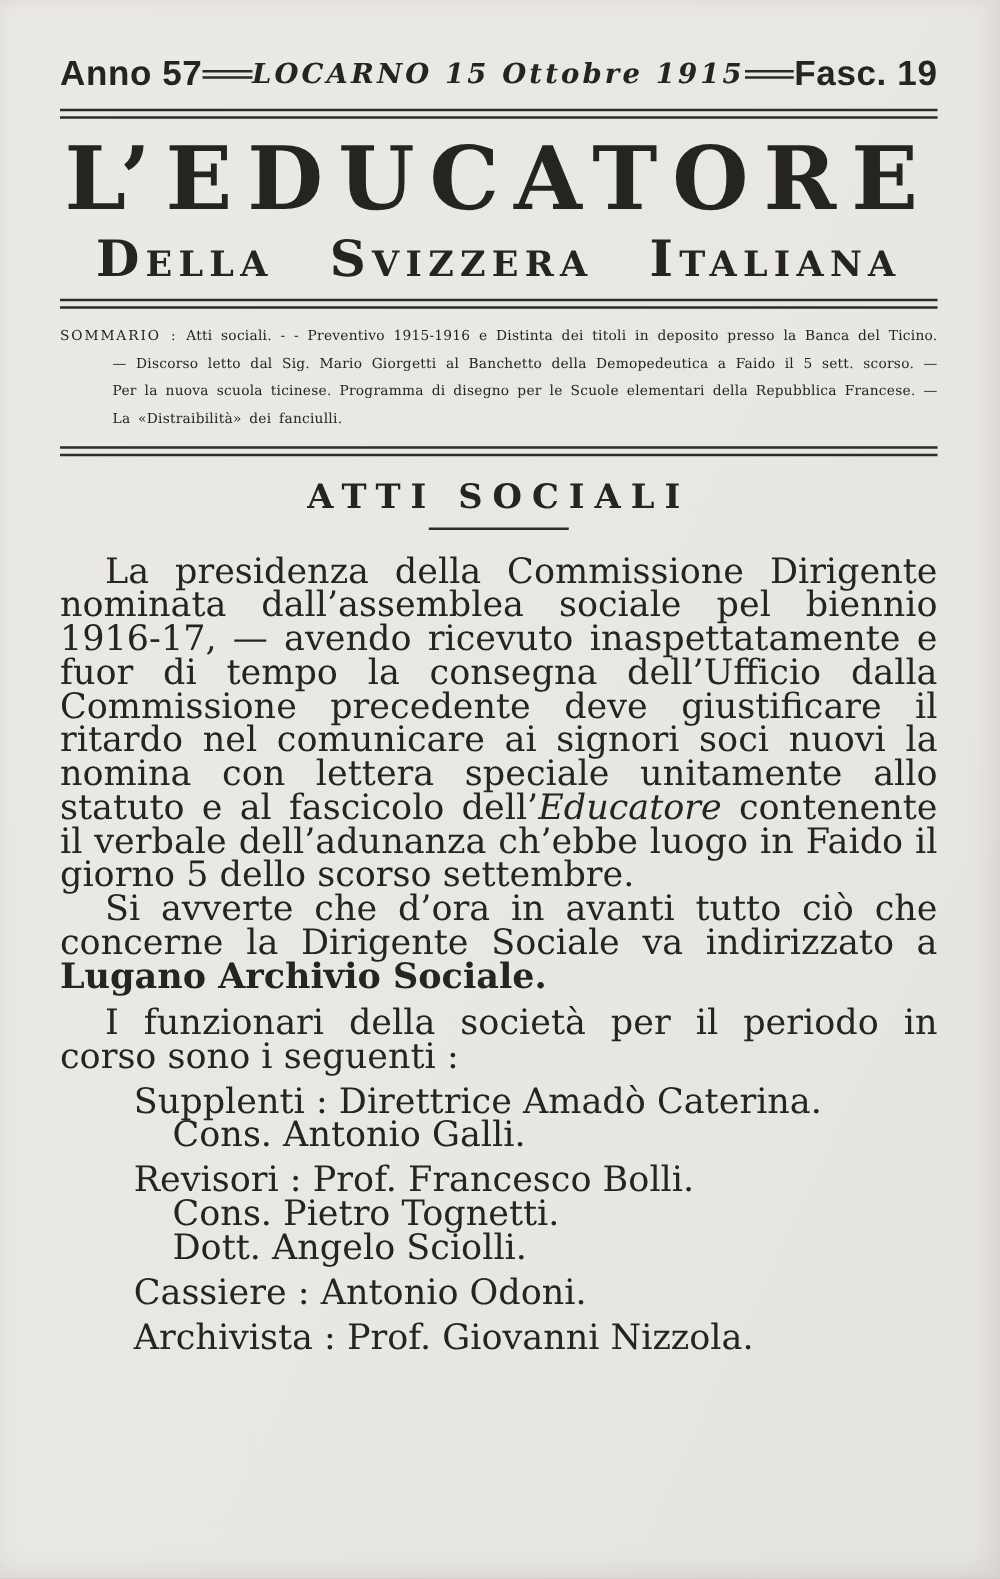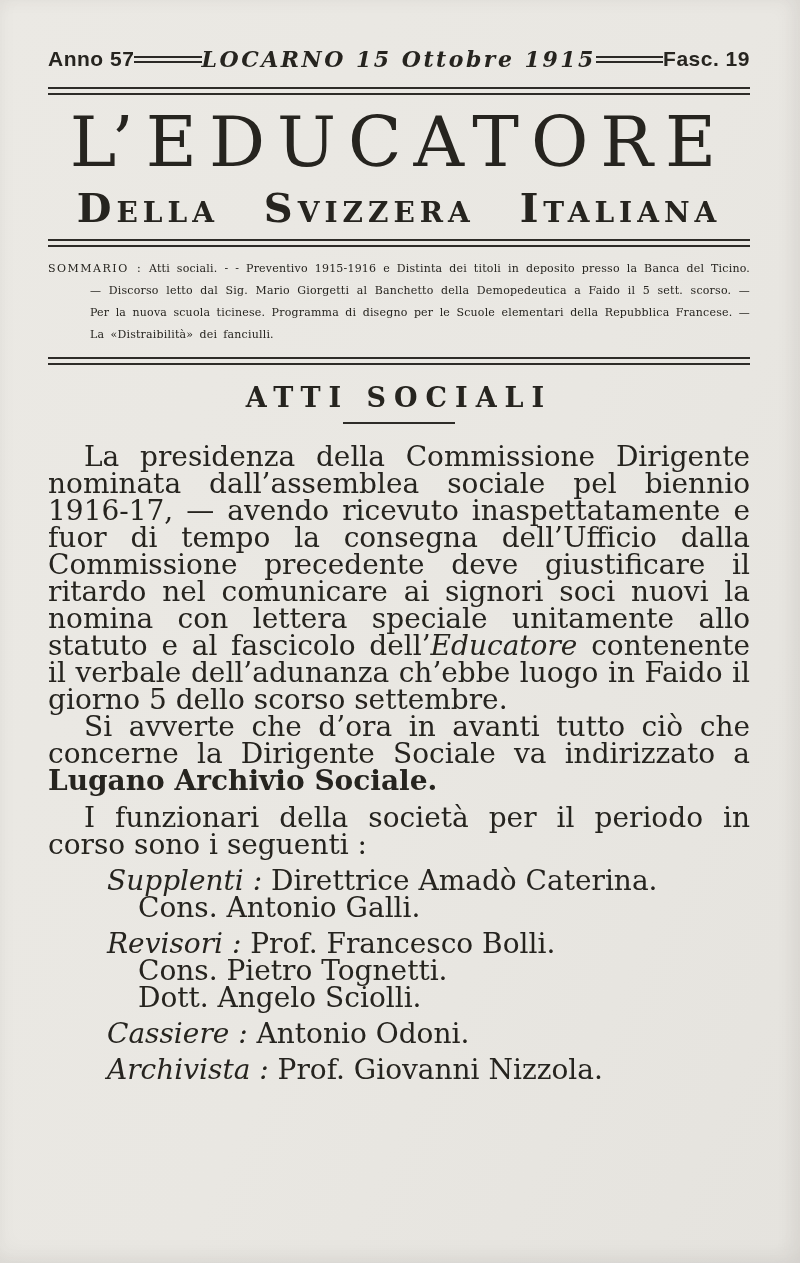--- a/index.html
+++ b/index.html
@@ -16,42 +16,42 @@
     box-shadow: inset -8px 0 18px rgba(60,55,45,0.06), inset 0 -10px 20px rgba(60,55,45,0.04);
   }
 
   
   .masthead-row {
     display: flex; align-items: center; justify-content: space-between;
     height: 30px;
   }
   .m-anno, .m-fasc {
     font-family: "Liberation Sans", sans-serif;
-    font-weight: bold; font-size: 21px; letter-spacing: 0.5px;
+    font-weight: bold; font-size: 28px; letter-spacing: 0.5px;
     white-space: nowrap;
   }
   .m-issue {
     font-style: italic; font-weight: bold; font-size: 22px;
     letter-spacing: 2.5px; white-space: nowrap;
   }
   .h-rule {
     width: 92px; height: 3px;
     border-top: 2px solid #2b2926; border-bottom: 2px solid #2b2926;
   }
   .double-rule {
     height: 4px;
     border-top: 2px solid #2e2c28; border-bottom: 2px solid #2e2c28;
   }
   .rule-header { margin-top: 13px; }
   .rule-subtitle { margin-top: 9px; }
   .rule-sommario { margin-top: 11px; }
 
   .journal-title {
     margin: 8px 0 0 0; text-align: center;
-    font-size: 70px; line-height: 1.14; font-weight: normal;
+    font-size: 70px; line-height: 1.14; font-weight: bold;
     letter-spacing: 12px; white-space: nowrap;
   }
   .journal-subtitle {
     margin-top: 3px; text-align: center;
     font-variant: small-caps; font-weight: bold;
     font-size: 40px; line-height: 1.1;
     letter-spacing: 5px; word-spacing: 26px; white-space: nowrap;
   }
 
   
@@ -76,21 +76,21 @@
   .body-text { margin-top: 19px; font-size: 28px; line-height: 27px; text-align: justify; }
   .body-text p { margin: 0; text-indent: 36px; }
   .body-text p.spaced { margin-top: 10px; }
   .body-text i { font-style: italic; }
   .body-text b { font-weight: bold; }
 
   .officials { list-style: none; margin: 1px 0 0 100px; padding: 0; }
   .officials li { line-height: 27px; }
 
   .role { margin-left: 59px; margin-top: 9px; line-height: 27px; }
-  .role-label { font-style: italic; }
+  .role-label { }
   .role-sub { margin-left: 31px; line-height: 27px; }
 </style>
 </head>
 <body>
 
 <div class="page">
 
   <div class="masthead-row">
     <span class="m-anno">Anno 57</span>
     <span class="h-rule"></span>

